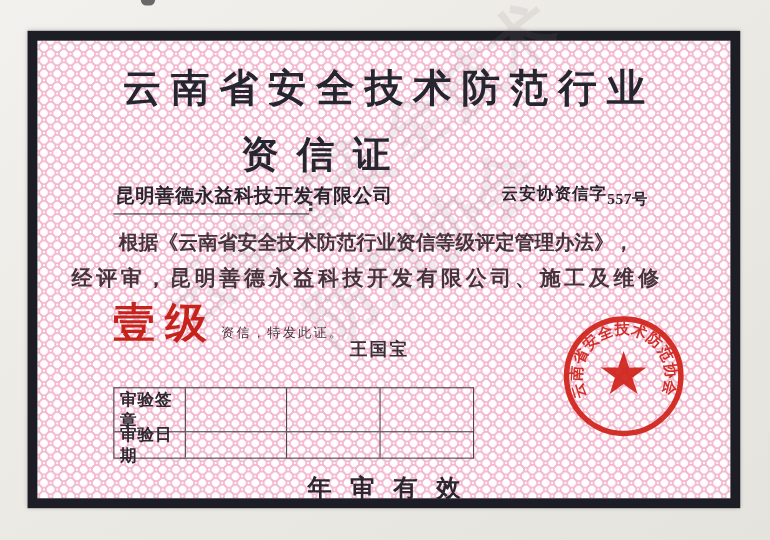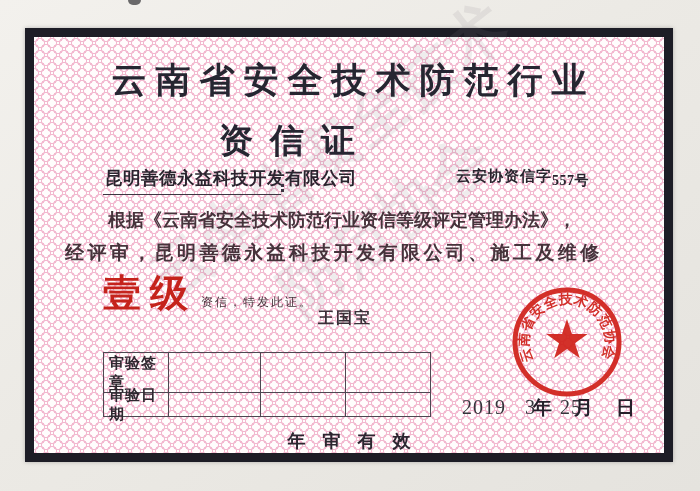--- a/index.html
+++ b/index.html
@@ -91,21 +91,21 @@
   }
 
   .date-row { top:358px; left:428px; display:flex; align-items:baseline; color:#35343b; }
   .date-row .num { font-size:20px; letter-spacing:1px; }
   .date-row .unit { font-size:19px; font-weight:bold; color:#25202a; }
   .gap-a { margin-left:19px; } .gap-b { margin-left:8px; } .gap-c { margin-left:23px; }
   .over-y { margin-left:-3px; } .over-m { margin-left:-8px; }
 
   .footer {
     top:392px; left:0; width:100%; text-align:center;
-    font-size:18px; font-weight:bold; color:#2c2630; letter-spacing:17px; text-indent:17px;
+    font-size:22px; font-weight:bold; color:#2c2630; letter-spacing:17px; text-indent:17px;
   }
 
   .watermark {
     position:absolute; left:88px; top:58px; width:470px;
     transform:rotate(-38deg); transform-origin:center;
     font-size:62px; font-weight:bold; color:rgba(128,122,130,0.13);
     white-space:normal; line-height:1.5; text-align:center;
     pointer-events:none;
   }
 </style>
@@ -164,26 +164,18 @@
         <svg viewBox="0 0 112 112">
           <circle cx="56" cy="56" r="52" fill="none" stroke="#d0221b" stroke-width="5"></circle>
           <path id="sealArc" d="M 22 74.1 A 38.5 38.5 0 1 1 90 74.1" fill="none"></path>
           <text font-size="13.5" font-weight="bold" fill="#d0221b" font-family="Liberation Serif, serif" letter-spacing="0.5">
             <textPath href="#sealArc" startOffset="0" textLength="156" lengthAdjust="spacingAndGlyphs">云南省安全技术防范协会</textPath>
           </text>
         </svg>
         <span class="star">★</span>
       </div>
 
-      <div class="t date-row">
-        <span class="num">2019</span>
-        <span class="num gap-a">3</span>
-        <span class="unit over-y">年</span>
-        <span class="num gap-b">25</span>
-        <span class="unit over-m">月</span>
-        <span class="unit gap-c">日</span>
-      </div>
 
       <div class="t footer">年审有效</div>
 
     </div>
   </div>
 </div>
 
 </body></html>

